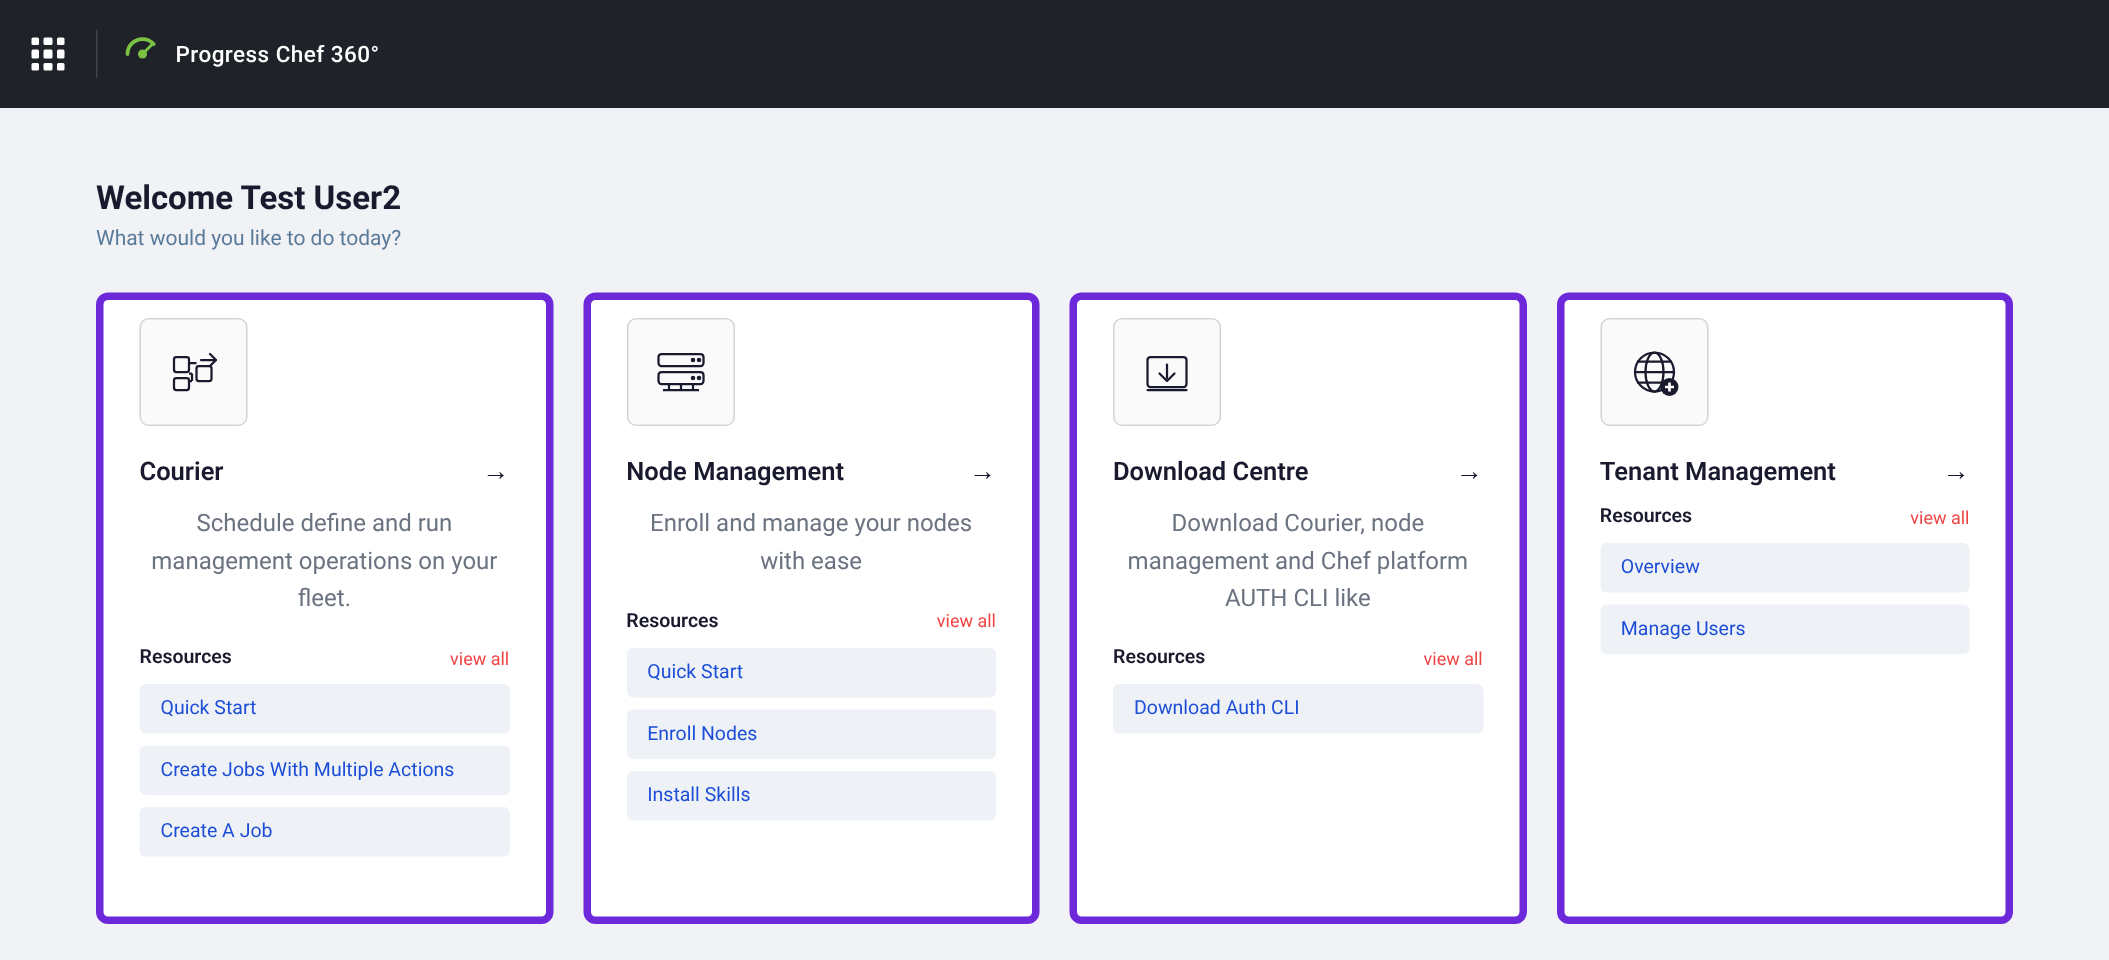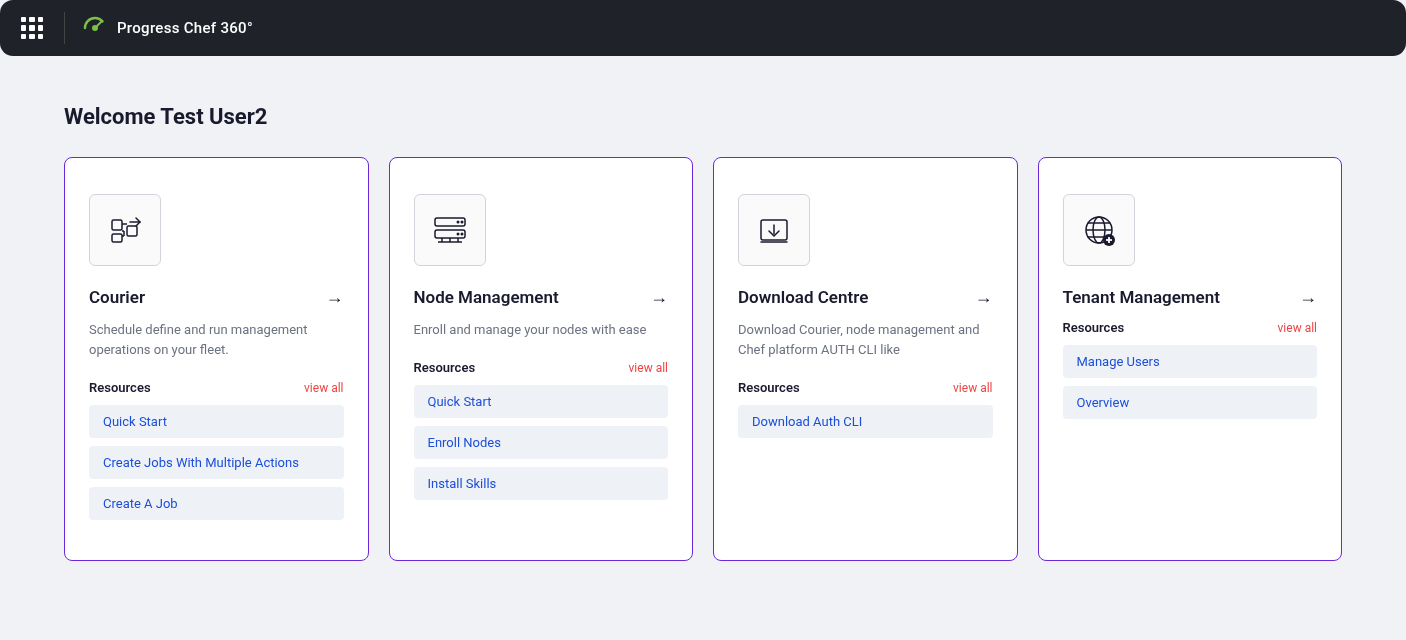--- a/index.html
+++ b/index.html
@@ -5,26 +5,25 @@
     * { box-sizing: border-box; margin: 0; padding: 0; }
     body {
       font-family: -apple-system, BlinkMacSystemFont, 'Segoe UI', Roboto, sans-serif;
       background: #f0f2f5;
       min-height: 100vh;
     }
 
     
     .navbar {
       background: #1f2228;
-      height: 56px;
+      height: 72px;
       display: flex;
       align-items: center;
       padding: 0 16px;
       gap: 12px;
-      border-radius: 13px;
     }
 
     .nav-grid-icon {
       width: 32px;
       height: 32px;
       display: grid;
       grid-template-columns: 1fr 1fr 1fr;
       grid-template-rows: 1fr 1fr 1fr;
       gap: 3px;
       padding: 5px;
@@ -84,22 +83,22 @@
     .cards-grid {
       display: grid;
       grid-template-columns: repeat(4, 1fr);
       gap: 20px;
       margin-top: 28px;
     }
 
     .card {
       background: #fff;
       border-radius: 8px;
-      padding: 36px 24px 24px;
-      border: 1px solid #6d28d9;
+      padding: 12px 24px 24px;
+      border: 5px solid #6d28d9;
       min-height: 400px;
     }
 
     .card-icon-wrap {
       width: 72px;
       height: 72px;
       border: 1px solid #d1d5db;
       border-radius: 6px;
       display: flex;
       align-items: center;
@@ -129,24 +128,25 @@
       color: #1a1a2e;
     }
 
     .card-arrow {
       color: #1a1a2e;
       font-size: 18px;
       cursor: pointer;
     }
 
     .card-desc {
-      font-size: 13px;
+      font-size: 16px;
       color: #6b7280;
       line-height: 1.55;
       margin-bottom: 20px;
+      text-align: center;
     }
 
     .resources-header {
       display: flex;
       align-items: center;
       justify-content: space-between;
       margin-bottom: 10px;
     }
 
     .resources-label {
@@ -198,20 +198,21 @@
       <path d="M4 14 C4 8.5 8.5 4 14 4 C17 4 19.7 5.3 21.5 7.4" stroke="#7bc144" stroke-width="2.5" fill="none" stroke-linecap="round"></path>
       <path d="M14 14 L21 7" stroke="#7bc144" stroke-width="2" fill="none" stroke-linecap="round"></path>
       <circle cx="14" cy="14" r="3" fill="#7bc144"></circle>
     </svg>
     <span class="nav-brand-text">Progress Chef 360°</span>
   </div>
 </nav>
 
 <main class="main">
   <h1 class="welcome-title">Welcome Test User2</h1>
+  <p class="welcome-subtitle">What would you like to do today?</p>
 
   <div class="cards-grid" id="cards-container">
 
   <div class="card">
     <div class="card-icon-wrap">
       <svg viewBox="0 0 36 36" fill="none" stroke="#1a1a2e" stroke-width="1.8" xmlns="http://www.w3.org/2000/svg">
     <rect x="5" y="8" width="10" height="10" rx="1.5"></rect>
     <rect x="5" y="22" width="10" height="8" rx="1.5"></rect>
     <rect x="20" y="14" width="10" height="10" rx="1.5"></rect>
     <line x1="15" y1="12" x2="20" y2="12"></line>
@@ -304,18 +305,18 @@
     </div>
     <div class="card-header">
       <span class="card-title">Tenant Management</span>
       <span class="card-arrow">→</span>
     </div>
     <div class="resources-header">
       <span class="resources-label">Resources</span>
       <a class="view-all-link">view all</a>
     </div>
     <div class="resources-list">
-      <div class="resource-item">Manage Users</div>
-          <div class="resource-item">Overview</div>
+      <div class="resource-item">Overview</div>
+          <div class="resource-item">Manage Users</div>
     </div>
   </div>
     </div>
 </main>
 
 </body></html>

